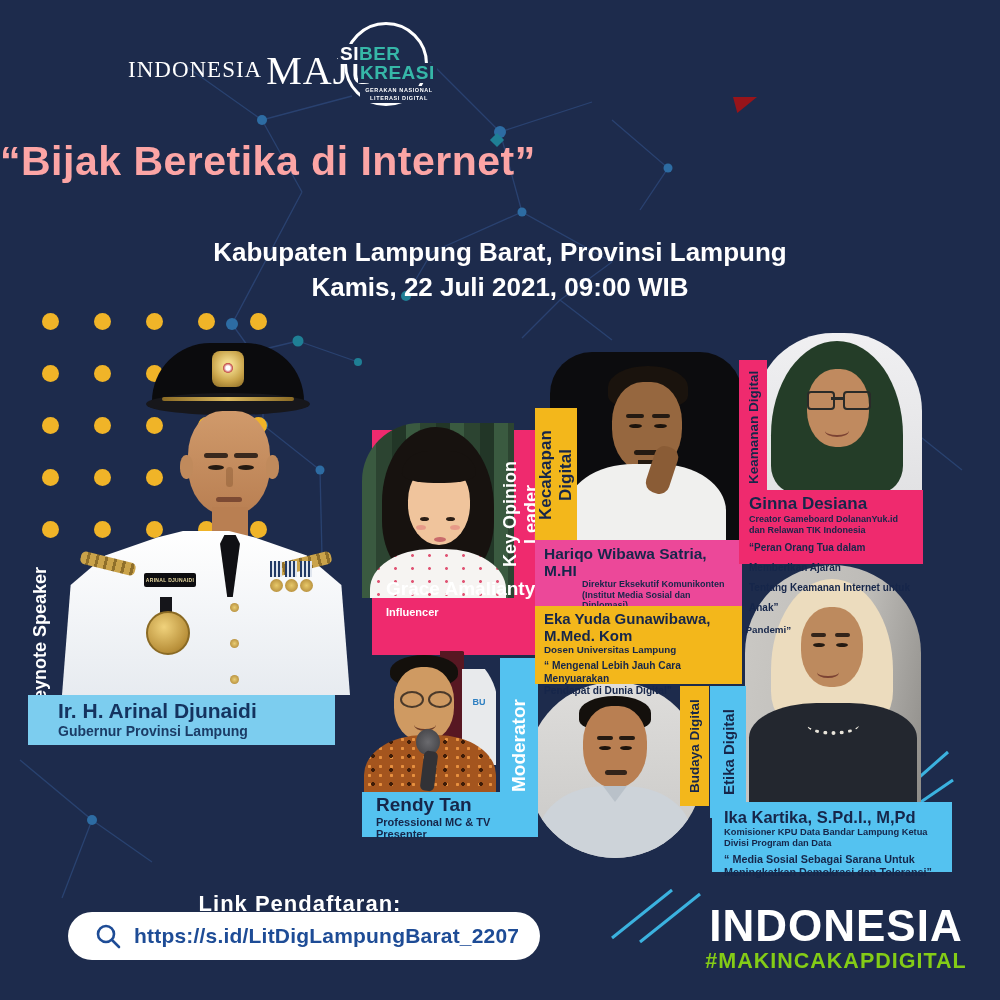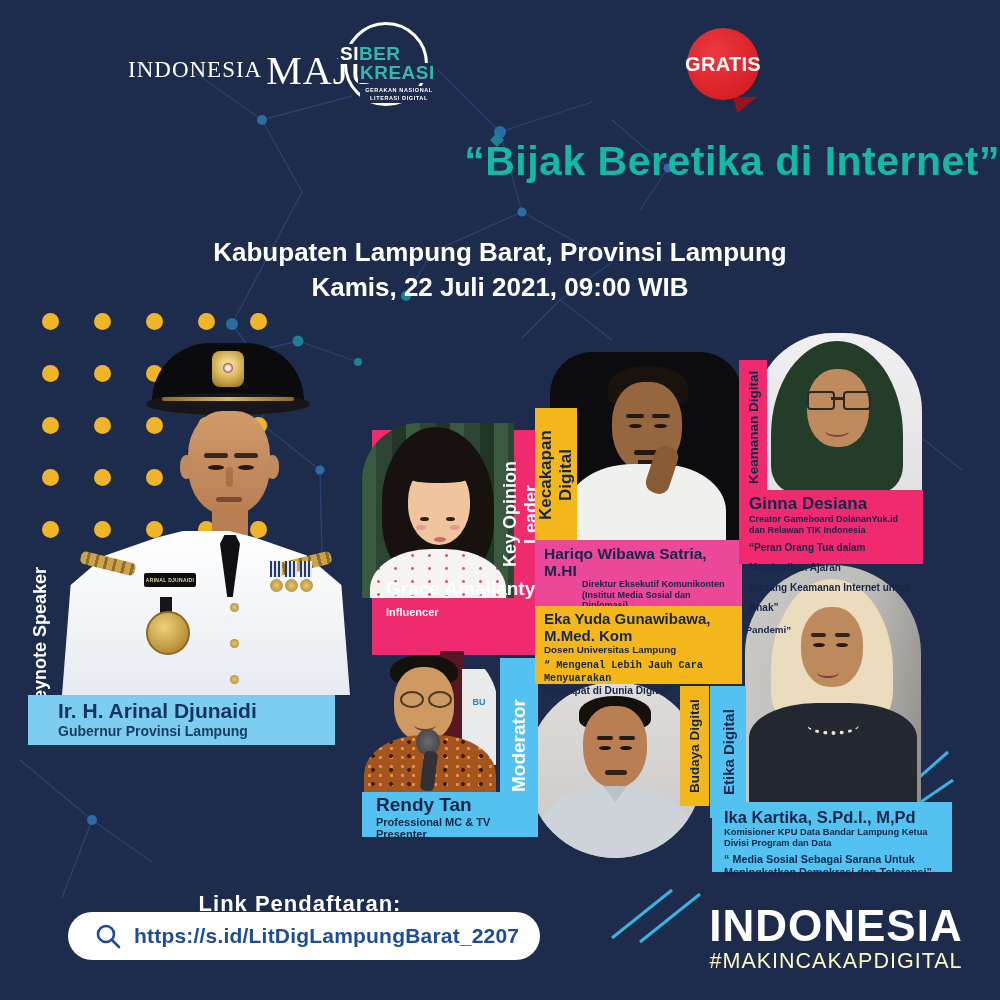--- a/index.html
+++ b/index.html
@@ -31,21 +31,21 @@
     background:radial-gradient(circle at 38% 35%,#ec3a40,#D81F26 70%);
     display:flex;align-items:center;justify-content:center;z-index:6;
     color:#fff;font-weight:bold;font-size:20px;letter-spacing:.3px;}
   .gratis-fold{left:733px;top:97px;width:24px;height:16px;background:#97141a;
     clip-path:polygon(0 0,100% 0,18% 100%);z-index:5;}
   .gratis-box{left:744px;top:28px;width:222px;height:62px;border:3px solid #fff;
     border-radius:14px;padding:6px 8px 6px 22px;box-sizing:border-box;z-index:4;}
   .gratis-box div{color:#fff;font-weight:bold;font-size:12.5px;line-height:16px;white-space:nowrap;}
 
   
-  .title-main{left:0;top:138px;width:1000px;text-align:right;color:#14b8a6;
+  .title-main{left:0;top:138px;width:1000px;text-align:left;color:#fca5a5;
     font-weight:bold;font-size:41px;letter-spacing:.5px;}
   .title-sub{left:0;width:1000px;text-align:center;color:#fff;font-weight:bold;font-size:26px;}
   .sub1{top:202px;} .sub2{top:237px;} .sub3{top:272px;}
 
   
   svg.decor{left:0;top:0;z-index:0;}
   .dot{position:absolute;border-radius:50%;z-index:1;}
   .photo{overflow:hidden;z-index:2;}
   .strip{z-index:3;}
   .panel{z-index:4;box-sizing:border-box;}
@@ -149,21 +149,21 @@
   .gn-panel{left:739px;top:490px;width:184px;height:74px;background:#EF2A6E;padding:4px 10px;}
   .gn-panel .nm{font-size:17px;font-weight:bold;line-height:20px;}
   .gn-panel .rl{font-size:9px;font-weight:bold;line-height:10.5px;}
   .gn-panel .qt{font-size:10px;font-weight:bold;line-height:20px;}
   .gn-panel .qt1{margin-top:3px;}
 
   .ek-panel{left:535px;top:606px;width:207px;height:78px;background:#F3B71B;padding:5px 9px;}
   .ek-panel .nm{font-size:15px;font-weight:bold;line-height:16.5px;}
   .ek-panel .rl{font-size:9.8px;font-weight:bold;line-height:12px;}
   .ek-panel .qt{font-size:10.2px;font-weight:bold;line-height:12.5px;}
-  .ek-panel .qt1{margin-top:4px;font-family:Liberation Mono, monospace;}
+  .ek-panel .qt1{margin-top:4px;}
   .ek-photo{left:527px;top:682px;width:176px;height:176px;border-radius:50%;
     background:linear-gradient(#dedddb,#c9c8c6);}
   .ek-hair{left:52px;top:14px;width:72px;height:34px;background:#14100c;border-radius:50% 50% 30% 30%;}
   .ek-face{left:56px;top:24px;width:64px;height:82px;background:#b97f52;border-radius:44% 44% 48% 48%;}
   .ek-brow{top:54px;width:16px;height:4px;background:#241a12;border-radius:2px;}
   .ek-eye{top:64px;width:12px;height:4px;background:#1c130c;border-radius:50%;}
   .ek-must{left:78px;top:88px;width:22px;height:5px;background:#33241a;border-radius:3px;}
   .ek-shirt{left:12px;top:104px;width:152px;height:72px;background:#cdd3d9;
     border-radius:44% 44% 0 0/66% 66% 0 0;}
   .ek-col{left:76px;top:104px;width:24px;height:16px;background:#b9c1c9;
@@ -215,21 +215,21 @@
 
   
   .link-label{left:135px;top:891px;width:330px;text-align:center;color:#fff;
     font-weight:bold;font-size:22px;letter-spacing:1px;z-index:4;}
   .url-pill{left:68px;top:912px;width:472px;height:48px;background:#fff;border-radius:26px;
     z-index:4;display:flex;align-items:center;}
   .url-pill svg{margin-left:26px;}
   .url-text{margin-left:12px;color:#1E4C96;font-weight:bold;font-size:21px;letter-spacing:.2px;}
   .brand-wrap{left:700px;top:903px;width:272px;text-align:center;z-index:4;}
   .brand{color:#fff;font-weight:bold;font-size:44px;letter-spacing:1px;line-height:46px;}
-  .hashtag{color:#fef9c3;font-weight:normal;font-size:21.5px;letter-spacing:1px;}
+  .hashtag{color:#84cc16;font-weight:bold;font-size:21.5px;letter-spacing:1px;}
 </style>
 </head>
 <body>
 
 <div class="poster">
 
   <svg class="decor abs" width="1000" height="1000" viewBox="0 0 1000 1000">
     <g stroke="#2c4677" stroke-width="1.3" fill="none" opacity="0.85">
       <path d="M180,62 L262,120 L352,96 M262,120 L302,192 M302,192 L232,324"></path>
       <path d="M430,62 L500,132 L592,102 M500,132 L522,212 L612,262 M522,212 L432,252 M432,252 L406,296"></path>
@@ -310,23 +310,20 @@
   <div class="abs siber">
     <div class="abs siber-circle"></div>
     <div class="abs siber-t1"><span>SI</span><b>BER</b></div>
     <div class="abs siber-t2">KREASI</div>
     <div class="abs siber-tag">
       <div>GERAKAN NASIONAL</div>
         <div>LITERASI DIGITAL</div>
     </div>
   </div>
 
-  <div class="abs gratis-circle">
-    <span>GRATIS</span>
-  </div>
   <div class="abs gratis-fold"></div>
 
   <div class="abs title-main">“Bijak Beretika di Internet”</div>
   <div class="abs title-sub sub2">Kabupaten Lampung Barat, Provinsi Lampung</div>
   <div class="abs title-sub sub3">Kamis, 22 Juli 2021, 09:00 WIB</div>
 
   <div class="abs vtext keynote-label">Keynote Speaker</div>
 
   <div class="abs gov">
     <div class="g-hat"></div>

